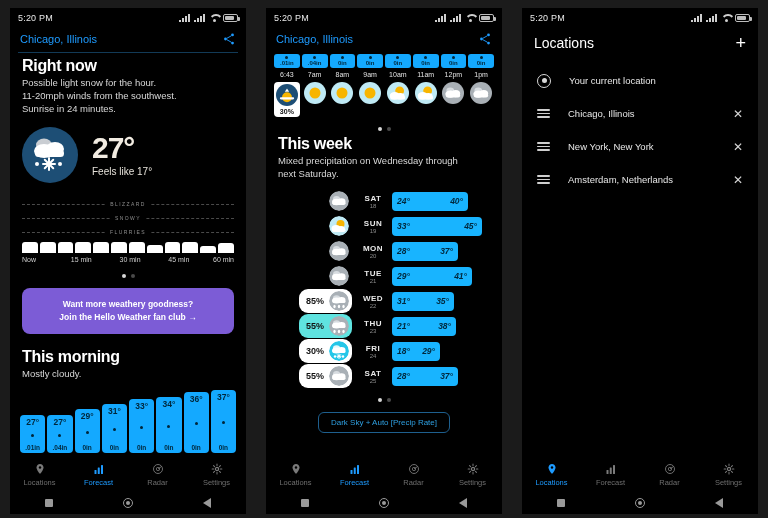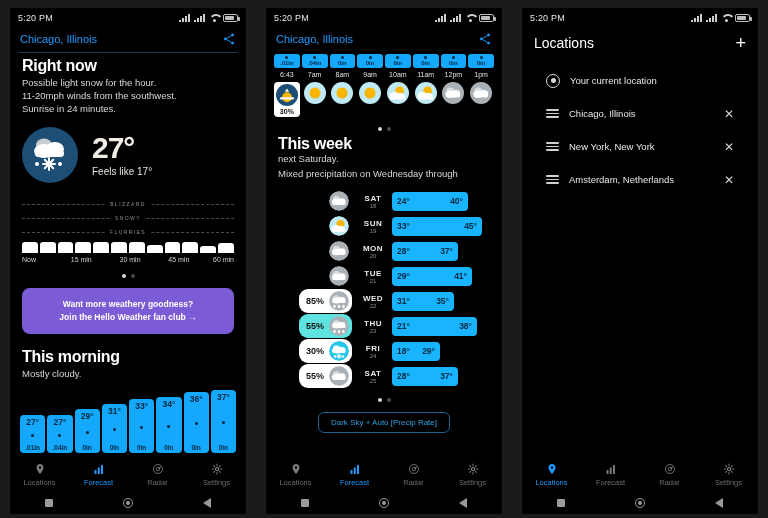--- a/index.html
+++ b/index.html
@@ -157,41 +157,41 @@
     background:#fff; border-radius:9px; padding: 2px 3px 2px 7px;
     font-size:9px; font-weight:700; color:#111;
   }
   .pctbox.teal { background:#5fe3e0; }
   .pctbox .ic { width:20px;height:20px;border-radius:50%;}
   .w-icononly { width:88px; display:flex; justify-content:flex-end; padding-right:5px;}
   .w-icononly .ic { width:20px;height:20px;border-radius:50%;}
   .w-day { width: 38px; text-align:center; }
   .w-day .dn { color:#e9e9e9; font-size:8px; font-weight:700; letter-spacing:.5px;}
   .w-day .dd { color:#8a8a8a; font-size:6px; }
-  .w-temps { flex:1; position:relative; height:19px; }
+  .w-temps { flex:1; position:relative; height:19px;font-style:italic; }
   .tbar {
     position:absolute; top:0; height:19px; border-radius:4px;
     background:#18b4ff; display:flex; align-items:center; justify-content:space-between;
     padding: 0 5px; color:#00283d; font-size:8.5px; font-weight:700;
   }
   .tbar .lo { color:#00283d; }
   .tbar .hi { color:#00283d; }
 
   .darksky-btn {
     margin: 10px auto 0 auto;
     border:1px solid #1e5f8e; color:#2e9fe0; font-size:8px;
     padding: 5px 12px; border-radius: 6px; width: fit-content;
   }
 
   
   .loc-head { display:flex; align-items:center; justify-content:space-between; padding: 6px 12px 2px 12px;}
   .loc-title { color:#fff; font-size:14px; font-weight:400;}
   .plus { color:#fff; font-size:18px; line-height:1; font-weight:300;}
   .loc-list { margin-top: 10px; }
-  .loc-item { display:flex; align-items:center; padding: 0 24px; height: 33px; gap:10px;}
+  .loc-item { display:flex; align-items:center; padding: 0 15px; height: 33px; gap:18px;}
   .loc-item .label { color:#e6e6e6; font-size:9.5px; flex:1;}
   .target { width:14px;height:14px;border:1.5px solid #d8d8d8;border-radius:50%;position:relative;flex:0 0 auto;}
   .target::after{content:"";position:absolute;inset:3.5px;background:#d8d8d8;border-radius:50%;}
   .hamb { width:13px; display:flex;flex-direction:column;gap:2px;flex:0 0 auto;}
   .hamb i{display:block;height:1.6px;background:#cfcfcf;border-radius:1px;}
   .xbtn { color:#d6d6d6; font-size:12px; line-height:1;}
 </style>
 </head>
 <body>
 
@@ -555,22 +555,22 @@
             </div>
         </div>
 
         <div class="dots" style="margin-top:10px">
           <div class="dot on"></div>
           <div class="dot"></div>
         </div>
 
         <div class="week-head">
           <div class="sec-title">This week</div>
+          <div class="sec-sub">Mixed precipitation on Wednesday through</div>
           <div class="sec-sub" style="margin-top:0">next Saturday.</div>
-          <div class="sec-sub">Mixed precipitation on Wednesday through</div>
         </div>
 
         <div class="week-list" id="p2-week">
             <div class="wrow">
               <div class="w-icononly">
                 <svg width="20" height="20" viewBox="0 0 40 40" class="ic">
                   <circle cx="20" cy="20" r="20" fill="#a9b0b6"></circle>
                   <ellipse cx="15" cy="16" rx="7" ry="6" fill="#d7dce0"></ellipse>
                   <ellipse cx="25" cy="21" rx="8" ry="6.5" fill="#ffffff"></ellipse>
                   <ellipse cx="15" cy="22" rx="9" ry="6.5" fill="#ffffff"></ellipse>
@@ -692,21 +692,21 @@
                     <ellipse cx="20" cy="31" rx="2.4" ry="3.4" fill="#ffffff"></ellipse>
                     <ellipse cx="29" cy="31" rx="2.4" ry="3.4" fill="#ffffff"></ellipse>
                   </svg>
                 </div>
               </div>
               <div class="w-day">
                 <div class="dn">THU</div>
                 <div class="dd">23</div>
               </div>
               <div class="w-temps">
-                <div class="tbar" style="left: 0px; width: 85px;">
+                <div class="tbar" style="left: 0px; width: 64px;">
                   <span class="lo">21°</span>
                   <span class="hi">38°</span>
                 </div>
               </div>
             </div>
             <div class="wrow">
               <div class="w-pct">
                 <div class="pctbox">
                   <span>30%</span>
                   <svg width="20" height="20" viewBox="0 0 40 40" class="ic">

